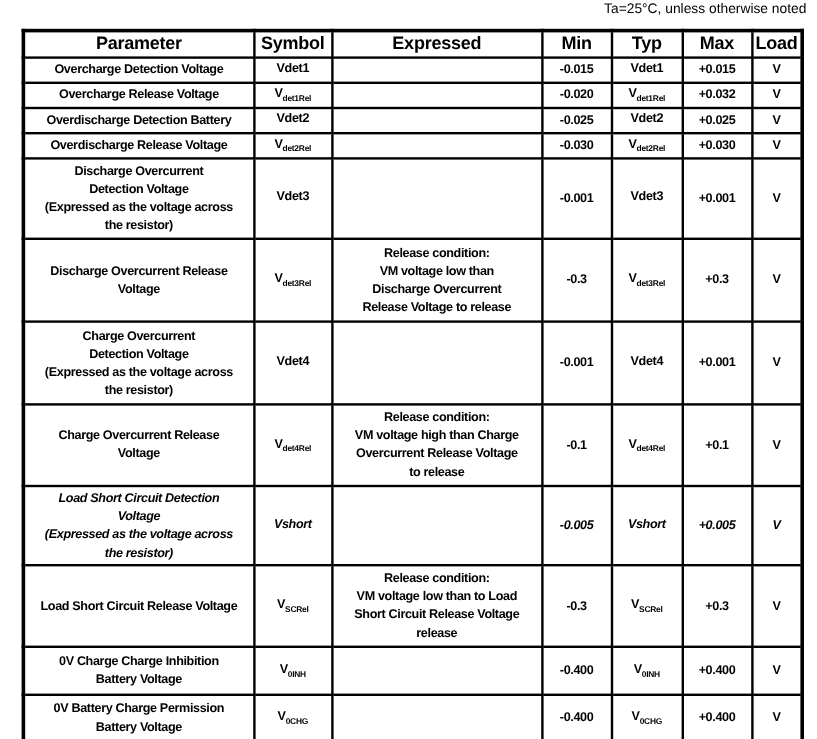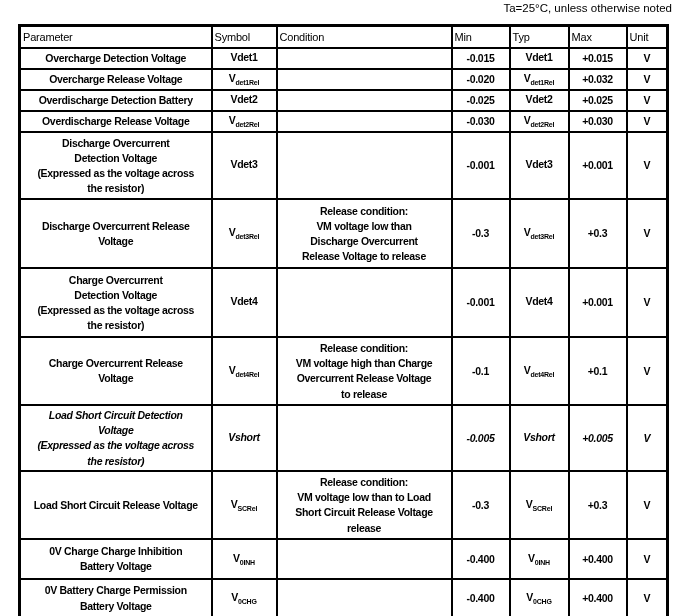--- a/index.html
+++ b/index.html
@@ -24,23 +24,23 @@
     border-collapse:collapse;
     table-layout:fixed;
     border:3px solid #000;
   }
   table.spec th, table.spec td {
     border:2px solid #000;
     vertical-align:middle;
     overflow:hidden;
   }
   table.spec th {
-    font-size:11px;
-    font-weight:normal;
-    text-align:left;
+    font-size:15px;
+    font-weight:bold;
+    text-align:center;
     padding:1px 2px;
     letter-spacing:-0.2px;
   }
   table.spec td {
     font-size:10.5px;
     font-weight:bold;
     line-height:1.45;
     letter-spacing:-0.3px;
     padding:1px 3px;
     white-space:pre-line;
@@ -73,25 +73,25 @@
         <col style="width:175px">
       <col style="width:58px">
         <col style="width:59px">
         <col style="width:58px">
         <col style="width:41px">
     </colgroup>
     <thead>
       <tr>
         <th>Parameter</th>
         <th>Symbol</th>
-        <th>Condition</th>
+        <th>Expressed</th>
         <th>Min</th>
         <th>Typ</th>
         <th>Max</th>
-        <th>Unit</th>
+        <th>Load</th>
       </tr>
     </thead>
     <tbody>
       <tr>
         <td class="left">Overcharge Detection Voltage</td>
         <td class="ctr"><span>Vdet1</span><sub></sub></td>
         <td class="left"></td>
         <td class="ctr">-0.015</td>
         <td class="ctr"><span>Vdet1</span><sub></sub></td>
         <td class="ctr">+0.015</td>

